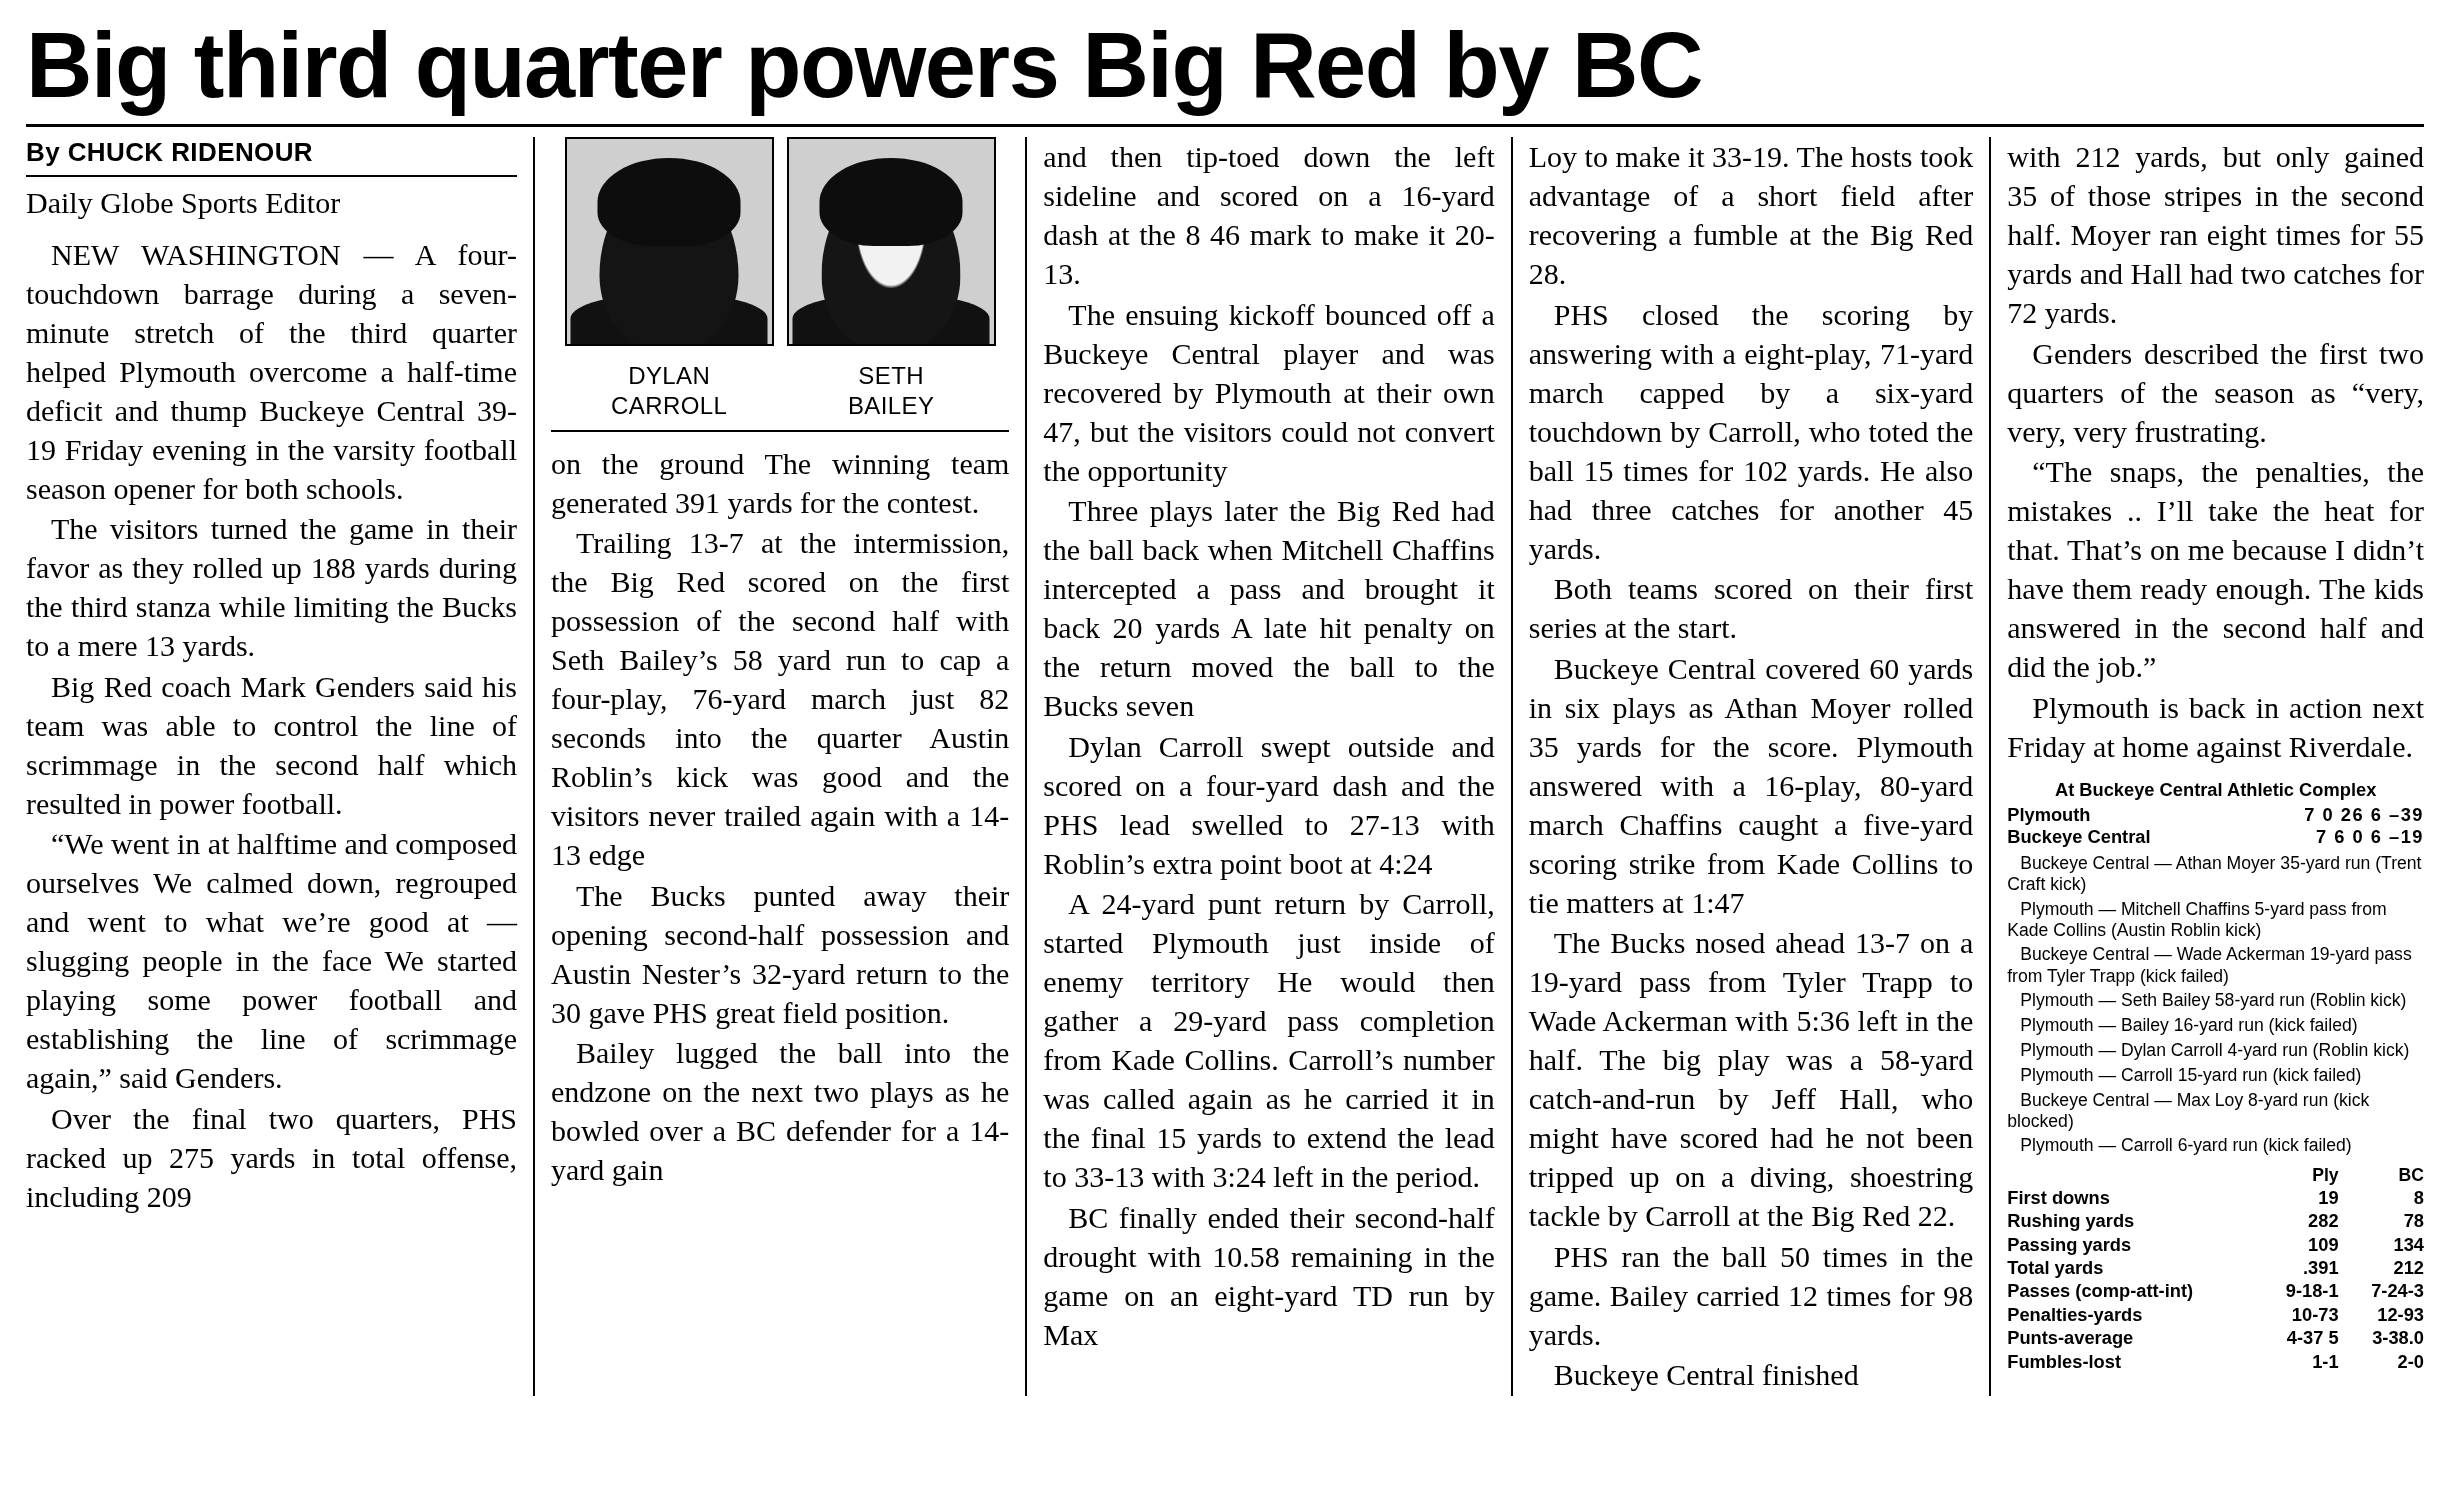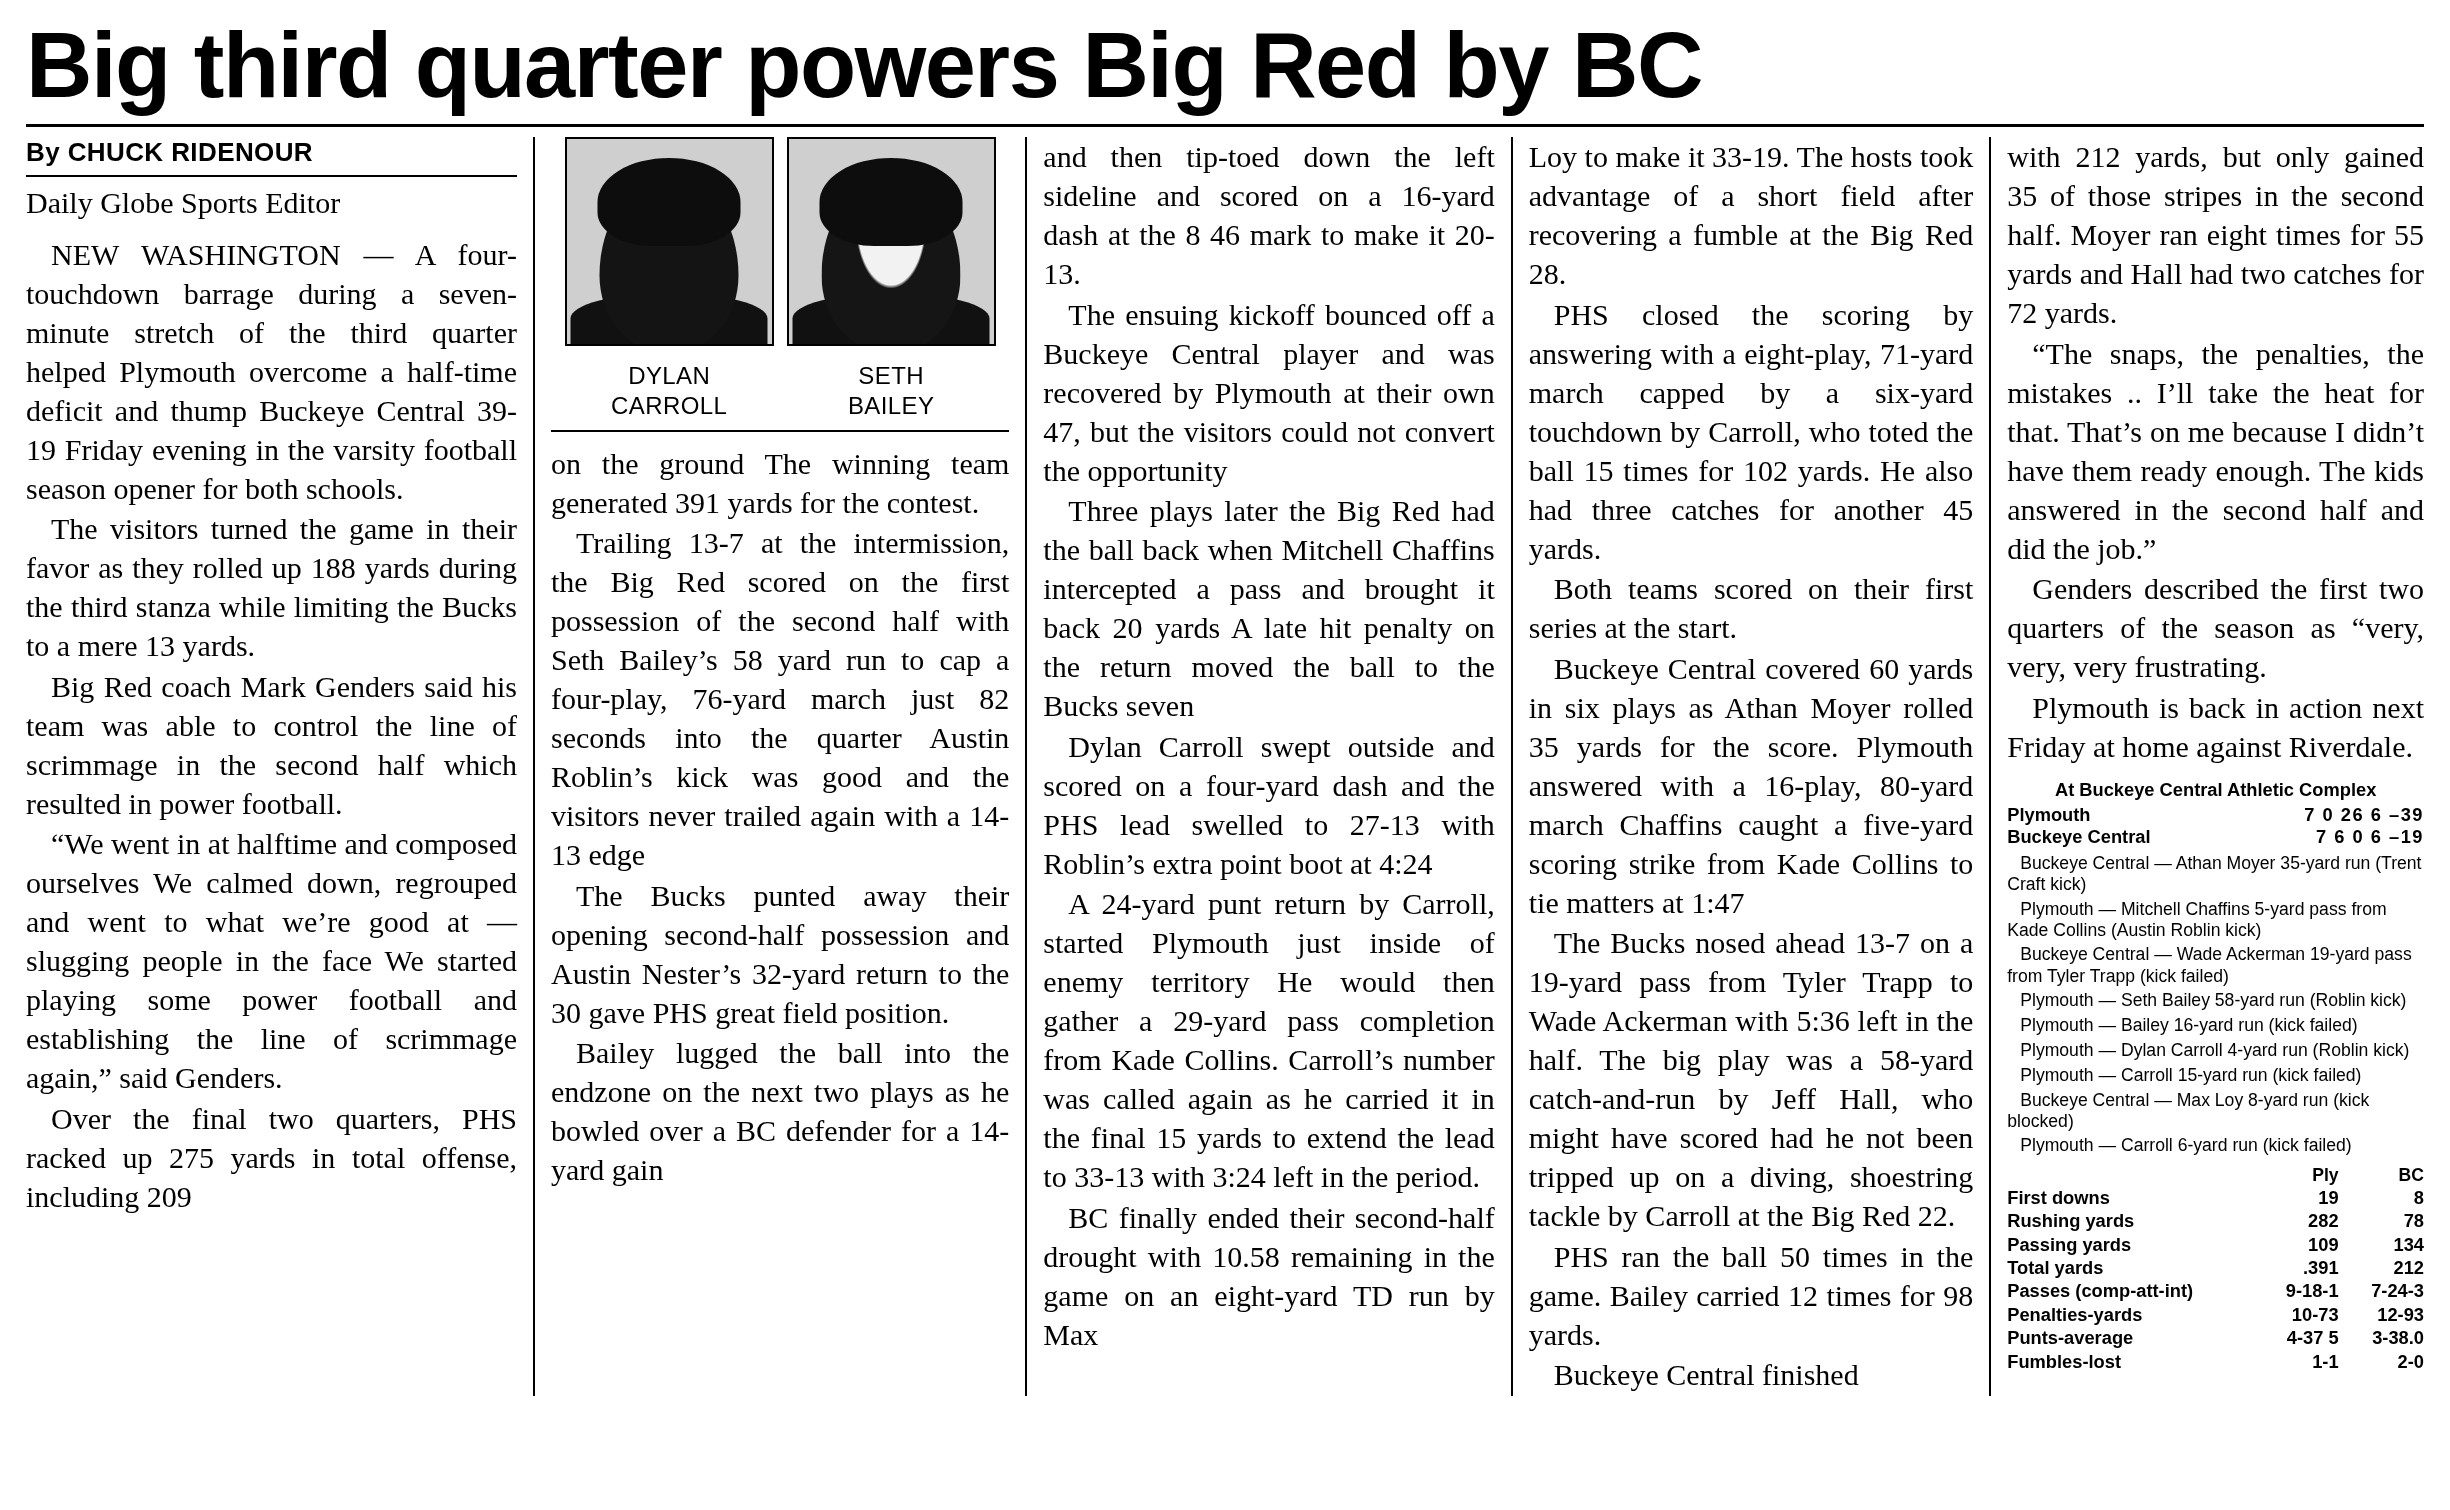--- a/index.html
+++ b/index.html
@@ -269,22 +269,22 @@
       <p class="body">PHS closed the scoring by answering with a eight-play, 71-yard march capped by a six-yard touchdown by Carroll, who toted the ball 15 times for 102 yards. He also had three catches for another 45 yards.</p>
       <p class="body">Both teams scored on their first series at the start.</p>
       <p class="body">Buckeye Central covered 60 yards in six plays as Athan Moyer rolled 35 yards for the score. Plymouth answered with a 16-play, 80-yard march Chaffins caught a five-yard scoring strike from Kade Collins to tie matters at 1:47</p>
       <p class="body">The Bucks nosed ahead 13-7 on a 19-yard pass from Tyler Trapp to Wade Ackerman with 5:36 left in the half. The big play was a 58-yard catch-and-run by Jeff Hall, who might have scored had he not been tripped up on a diving, shoestring tackle by Carroll at the Big Red 22.</p>
       <p class="body">PHS ran the ball 50 times in the game. Bailey carried 12 times for 98 yards.</p>
       <p class="body">Buckeye Central finished</p>
     </div>
 
     <div class="col col-5">
       <p class="body noindent">with 212 yards, but only gained 35 of those stripes in the second half. Moyer ran eight times for 55 yards and Hall had two catches for 72 yards.</p>
+      <p class="body">Genders described the first two quarters of the season as “very, very, very frustrating.</p>
       <p class="body">“The snaps, the penalties, the mistakes .. I’ll take the heat for that. That’s on me because I didn’t have them ready enough. The kids answered in the second half and did the job.”</p>
-      <p class="body">Genders described the first two quarters of the season as “very, very, very frustrating.</p>
       <p class="body">Plymouth is back in action next Friday at home against Riverdale.</p>
 
       <div class="boxscore">
         <div class="bs-title">At Buckeye Central Athletic Complex</div>
         <div class="bs-linescore">
           <div class="ls-row">
             <span class="ls-team">Plymouth</span>
             <span class="ls-nums">7  0 26  6 –39</span>
           </div>
           <div class="ls-row">

